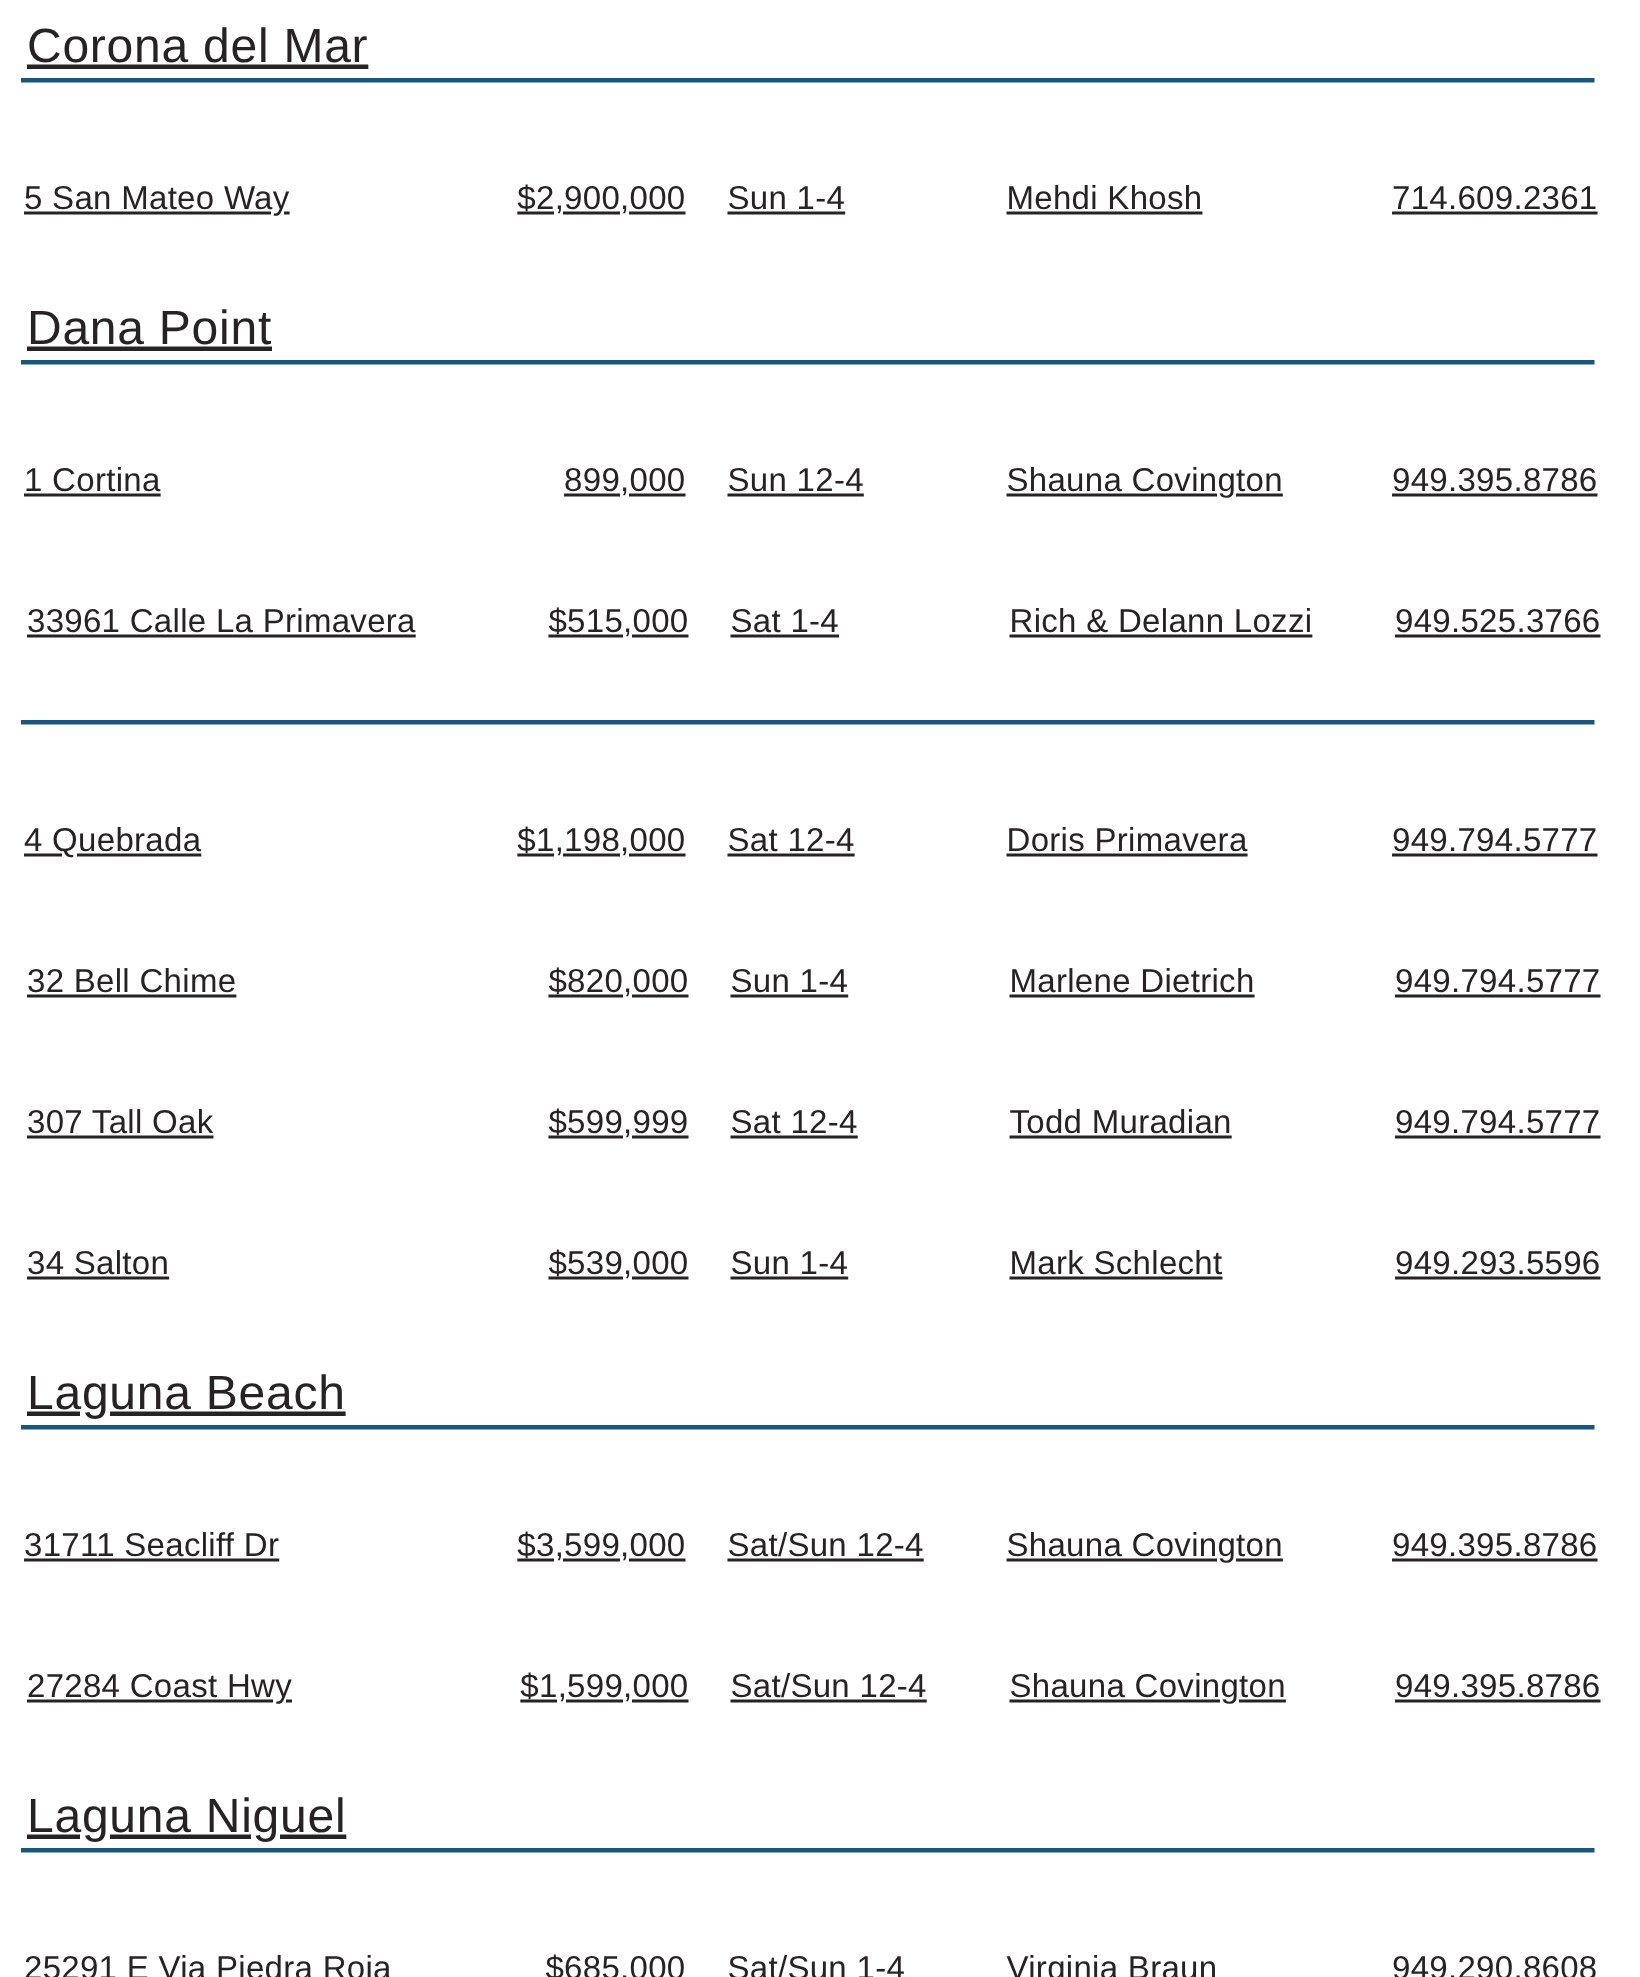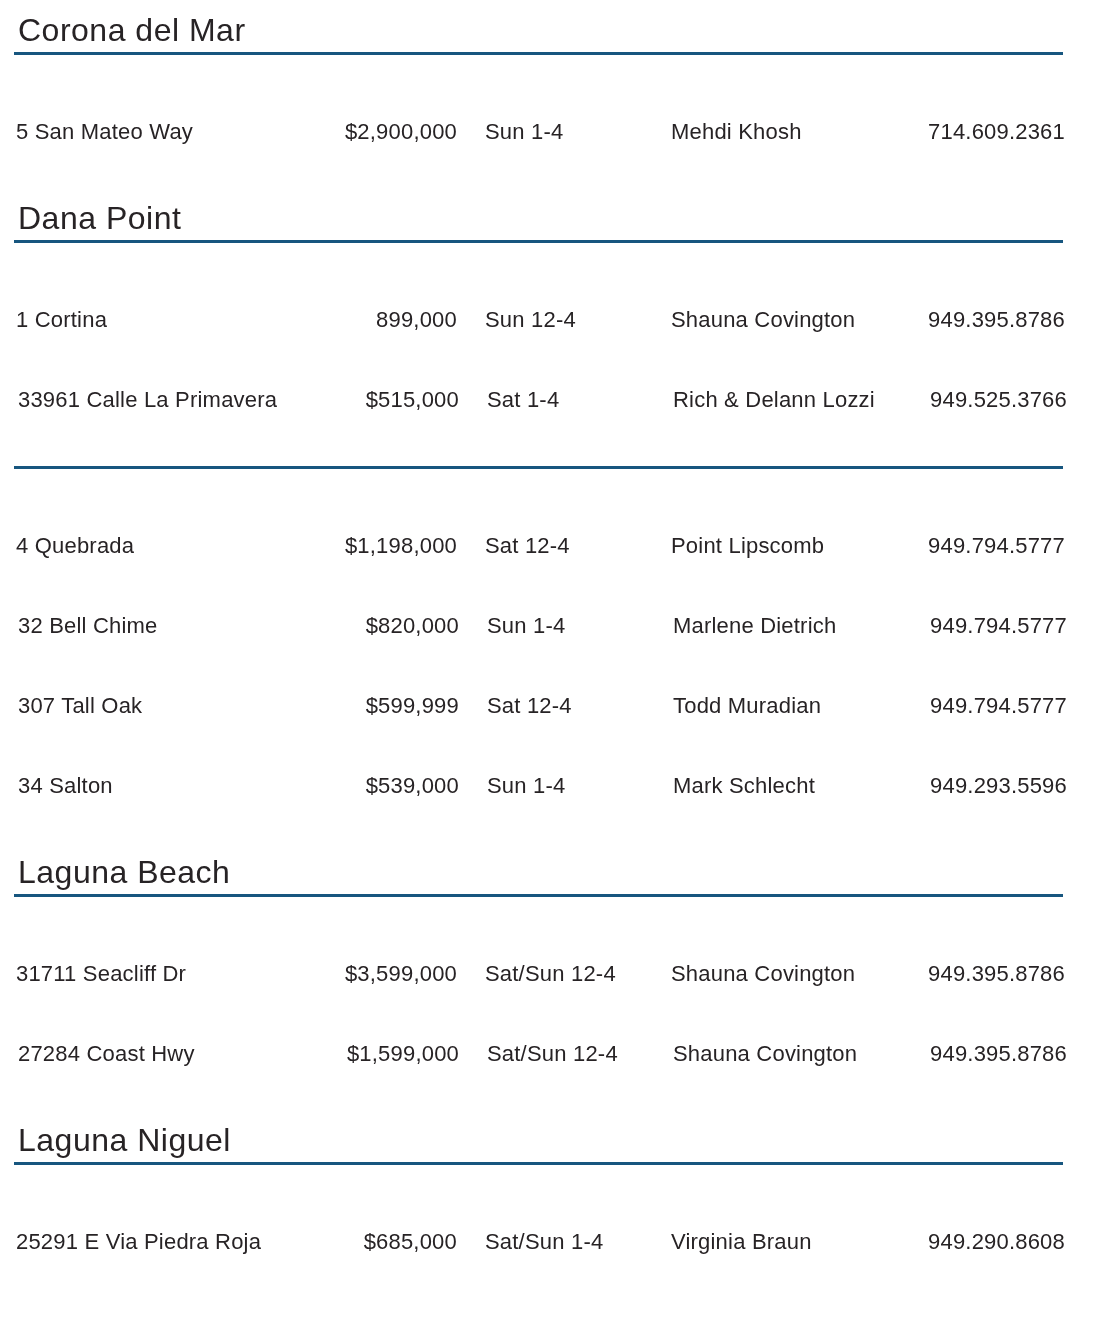--- a/index.html
+++ b/index.html
@@ -10,20 +10,21 @@
   #page {
     position: relative;
     width: 1093px;
     height: 1318px;
     background: #ffffff;
     overflow: hidden;
     padding-top: 10px;
     box-sizing: border-box;
     font-family: "Liberation Sans", sans-serif;
     color: #272325;
+    text-decoration: underline;
   }
   .city-section {
     margin: 0 0 53px 0;
   }
   .city-header {
     margin: 0;
     padding-left: 18px;
     font-size: 32px;
     font-weight: 400;
     line-height: 40px;
@@ -38,21 +39,21 @@
   }
   .rows {
     margin: 0;
   }
   .listing-row {
     display: grid;
     grid-template-columns: 320px 121px 214px 226px 168px;
     padding-left: 18px;
     font-size: 22px;
     line-height: 26px;
-    margin-top: 54px;
+    margin-top: 68px;
     letter-spacing: 0.2px;
   }
   .listing-row:first-child {
     margin-top: 64px;
     padding-left: 16px;
   }
   .cell {
     white-space: nowrap;
     overflow: visible;
   }
@@ -108,21 +109,21 @@
   </div>
     </section>
 
     <section class="city-section">
       <div class="rule"></div>
       <div class="rows">
     <div class="listing-row">
       <span class="cell address">4 Quebrada</span>
       <span class="cell price">$1,198,000</span>
       <span class="cell time">Sat 12-4</span>
-      <span class="cell agent">Point Lipscomb</span>
+      <span class="cell agent">Doris Primavera</span>
       <span class="cell phone">949.794.5777</span>
     </div>
 
     <div class="listing-row">
       <span class="cell address">32 Bell Chime</span>
       <span class="cell price">$820,000</span>
       <span class="cell time">Sun 1-4</span>
       <span class="cell agent">Marlene Dietrich</span>
       <span class="cell phone">949.794.5777</span>
     </div>

